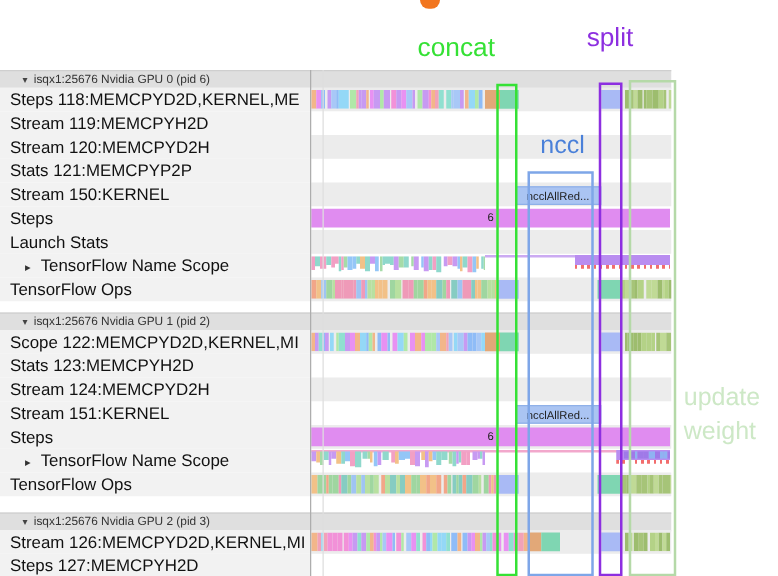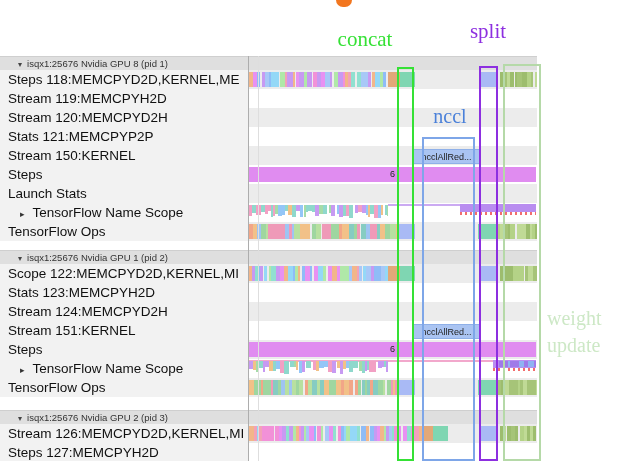--- a/index.html
+++ b/index.html
@@ -13,28 +13,28 @@
             line-height:19px;white-space:nowrap;overflow:hidden;padding-left:8px;box-sizing:border-box;}
   .rowlabel .exp{display:inline-block;margin-left:12px;margin-right:8px;font-size:9px;color:#333;}
   .tlrow{position:absolute;left:249px;width:373px;}
   .rowbg{position:absolute;left:0;top:0;width:288px;height:19px;}
   .stripes{position:absolute;overflow:hidden;}
   .stripes div{position:absolute;top:0;}
   .bar{position:absolute;font-size:9px;color:#222;text-align:center;overflow:hidden;white-space:nowrap;box-sizing:border-box;}
   .divider{position:absolute;left:248px;top:56px;width:1px;height:405px;background:#adadad;}
   .gridline{position:absolute;left:258px;top:56px;width:1px;height:405px;background:#dedede;}
   .annbox{position:absolute;box-sizing:border-box;background:transparent;}
-  .annlabel{position:absolute;background:transparent;font-family:Liberation Serif, serif;}
+  .annlabel{position:absolute;background:transparent;}
 </style>
 </head>
 <body>
 
 <div id="app">
   <div id="rows-layer">
-      <div class="hdr" style="top: 56px;"><span class="tri">▾</span><span>isqx1:25676 Nvidia GPU 8 (pid 1)</span></div>
+      <div class="hdr" style="top: 56px;"><span class="tri">▾</span><span>isqx1:25676 Nvidia GPU 0 (pid 6)</span></div>
       <div class="rowlabel" style="top: 70px; height: 19px;">Steps 118:MEMCPYD2D,KERNEL,ME</div>
       <div class="tlrow" style="top: 70px; height: 19px;">
         <div class="rowbg" style="background: rgb(236, 236, 236);"></div>
         <div class="stripes" style="left: 0px; top: 2px; width: 139px; height: 15px;">
           <div style="left: 0px; width: 3.74692px; height: 15px; background: rgb(242, 182, 138);"></div>
           <div style="left: 3.74692px; width: 4.09615px; height: 15px; background: rgb(232, 145, 242);"></div>
           <div style="left: 7.84307px; width: 3.56335px; height: 15px; background: rgb(143, 188, 247);"></div>
           <div style="left: 12.9064px; width: 2.67895px; height: 15px; background: rgb(199, 154, 242);"></div>
           <div style="left: 15.5854px; width: 4.13121px; height: 15px; background: rgb(168, 200, 247);"></div>
           <div style="left: 19.7166px; width: 2.76899px; height: 15px; background: rgb(143, 188, 247);"></div>
@@ -496,17 +496,17 @@
   <div class="annlabel" style="left: 328px; top: 27px; width: 74px; text-align: center; font-size: 21px; color: rgb(53, 225, 53);" id="concat-label">concat</div>
   <div class="annbox" style="left: 397px; top: 67px; width: 17px; height: 394px; border: 2px solid rgb(53, 225, 53);" id="concat-box"></div>
 
   <div class="annlabel" style="left: 456px; top: 19px; width: 64px; text-align: center; font-size: 21px; color: rgb(141, 47, 224);" id="split-label">split</div>
   <div class="annbox" style="left: 479px; top: 66px; width: 19px; height: 395px; border: 2px solid rgb(141, 47, 224);" id="split-box"></div>
 
   <div class="annlabel" style="left: 423px; top: 105px; width: 54px; text-align: center; font-size: 20px; color: rgb(74, 128, 217);" id="nccl-label">nccl</div>
   <div class="annbox" style="left: 422px; top: 137px; width: 53px; height: 324px; border: 2px solid rgb(126, 166, 232);" id="nccl-box"></div>
 
   <div class="annlabel" style="left: 547px; top: 305px; font-size: 20px; line-height: 27px; color: rgb(205, 232, 198);" id="weight-label">
+    <div>update</div>
     <div>weight</div>
-    <div>update</div>
   </div>
   <div class="annbox" style="left: 503px; top: 64px; width: 38px; height: 397px; border: 2px solid rgb(181, 217, 168);" id="weight-box"></div>
 </div>
 
 </body></html>

